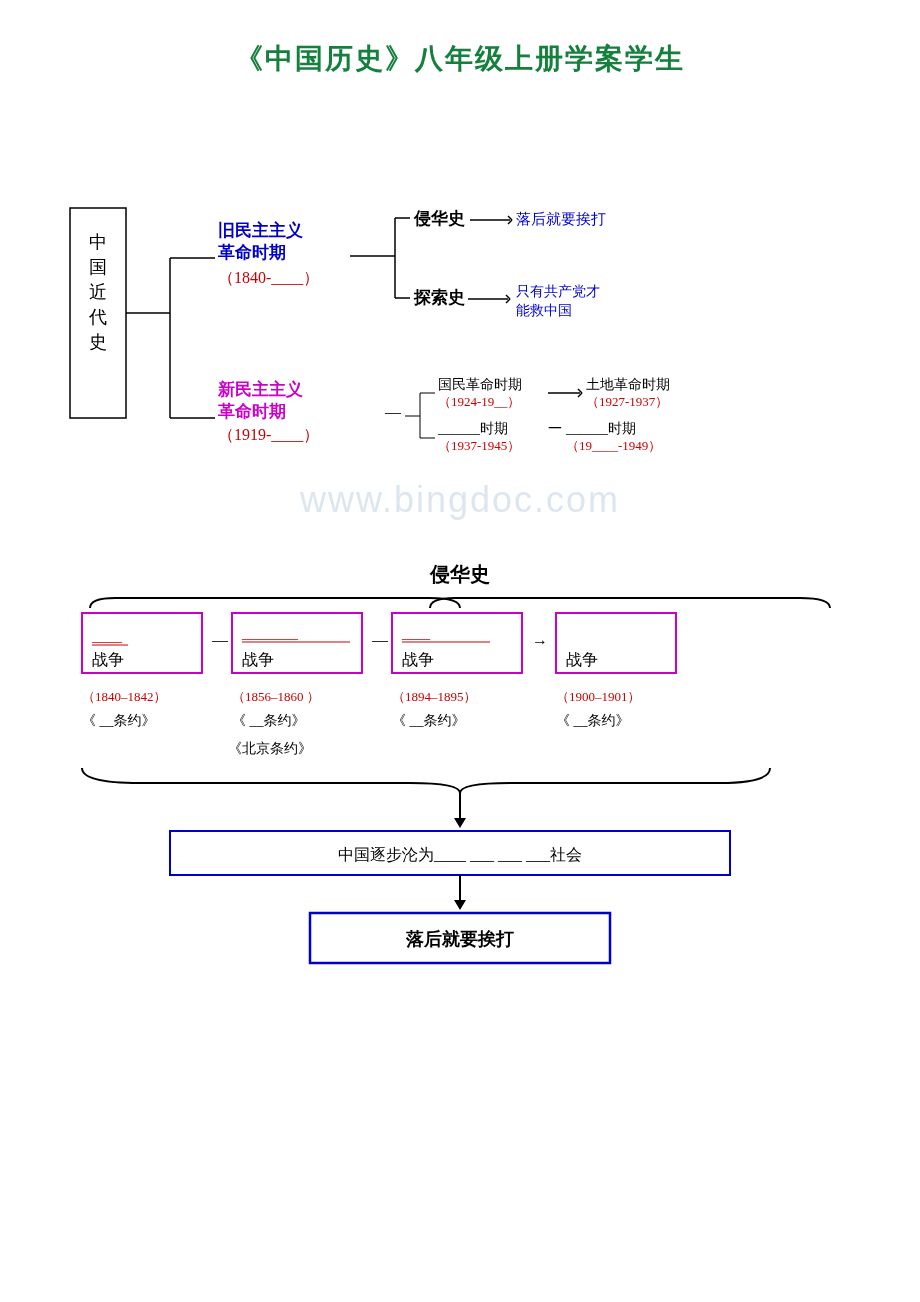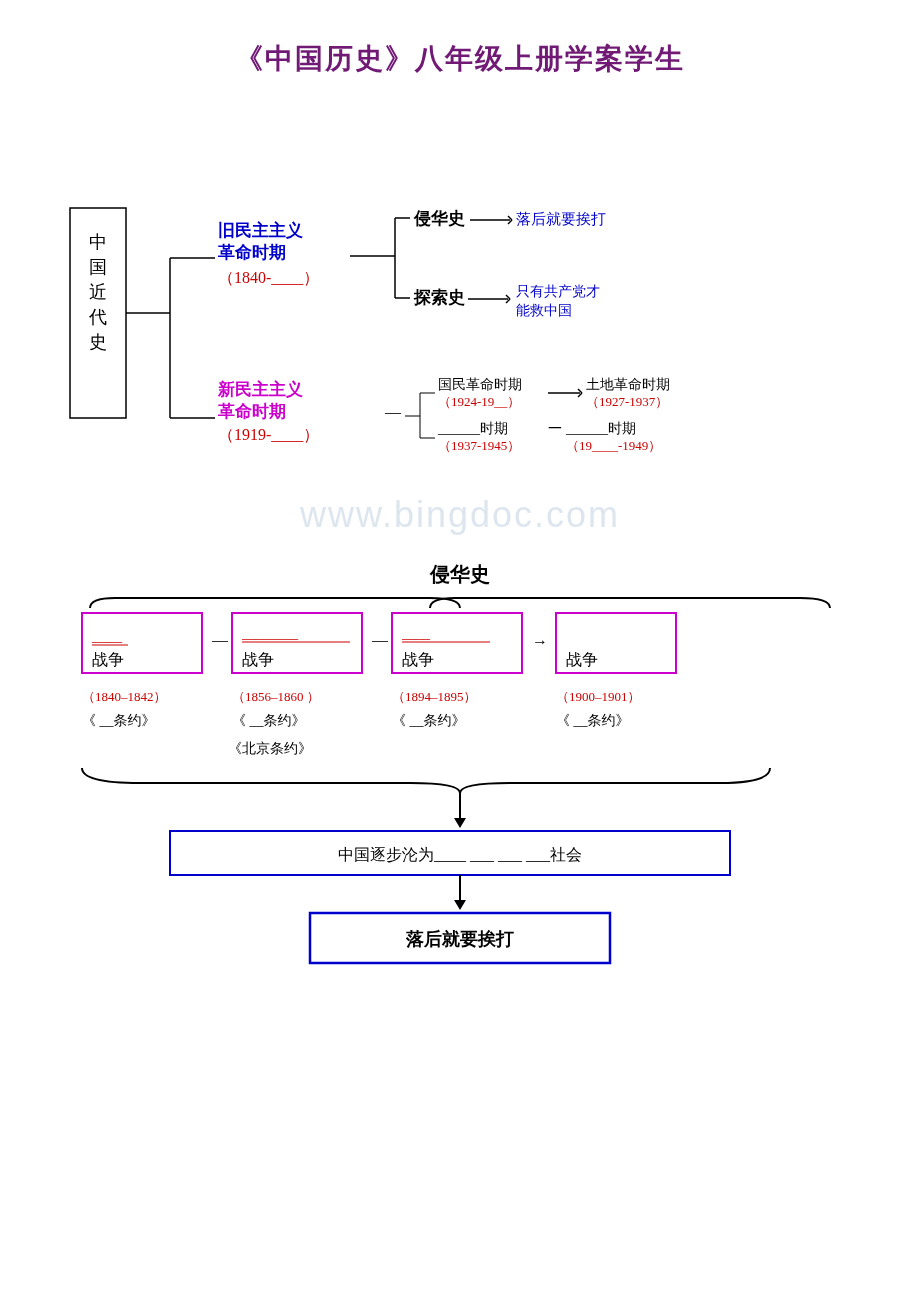--- a/index.html
+++ b/index.html
@@ -9,21 +9,21 @@
       background: #fff;
       font-family: "SimSun", "宋体", serif;
       position: relative;
       overflow-x: hidden;
     }
 
     .page-title {
       text-align: center;
       font-size: 28px;
       font-weight: bold;
-      color: #701a75;
+      color: #15803d;
       margin-top: 40px;
       margin-bottom: 30px;
       letter-spacing: 2px;
     }
 
     
     .mindmap-section {
       position: relative;
       width: 100%;
       padding: 0 40px;
@@ -32,21 +32,21 @@
 
     .mindmap-svg-top {
       width: 100%;
       height: 420px;
       display: block;
     }
 
     
     .watermark {
       position: absolute;
-      top: 494px;
+      top: 479px;
       left: 50%;
       transform: translateX(-50%);
       font-size: 36px;
       color: rgba(180, 200, 220, 0.45);
       font-family: Arial, sans-serif;
       white-space: nowrap;
       pointer-events: none;
       z-index: 0;
       letter-spacing: 2px;
     }

